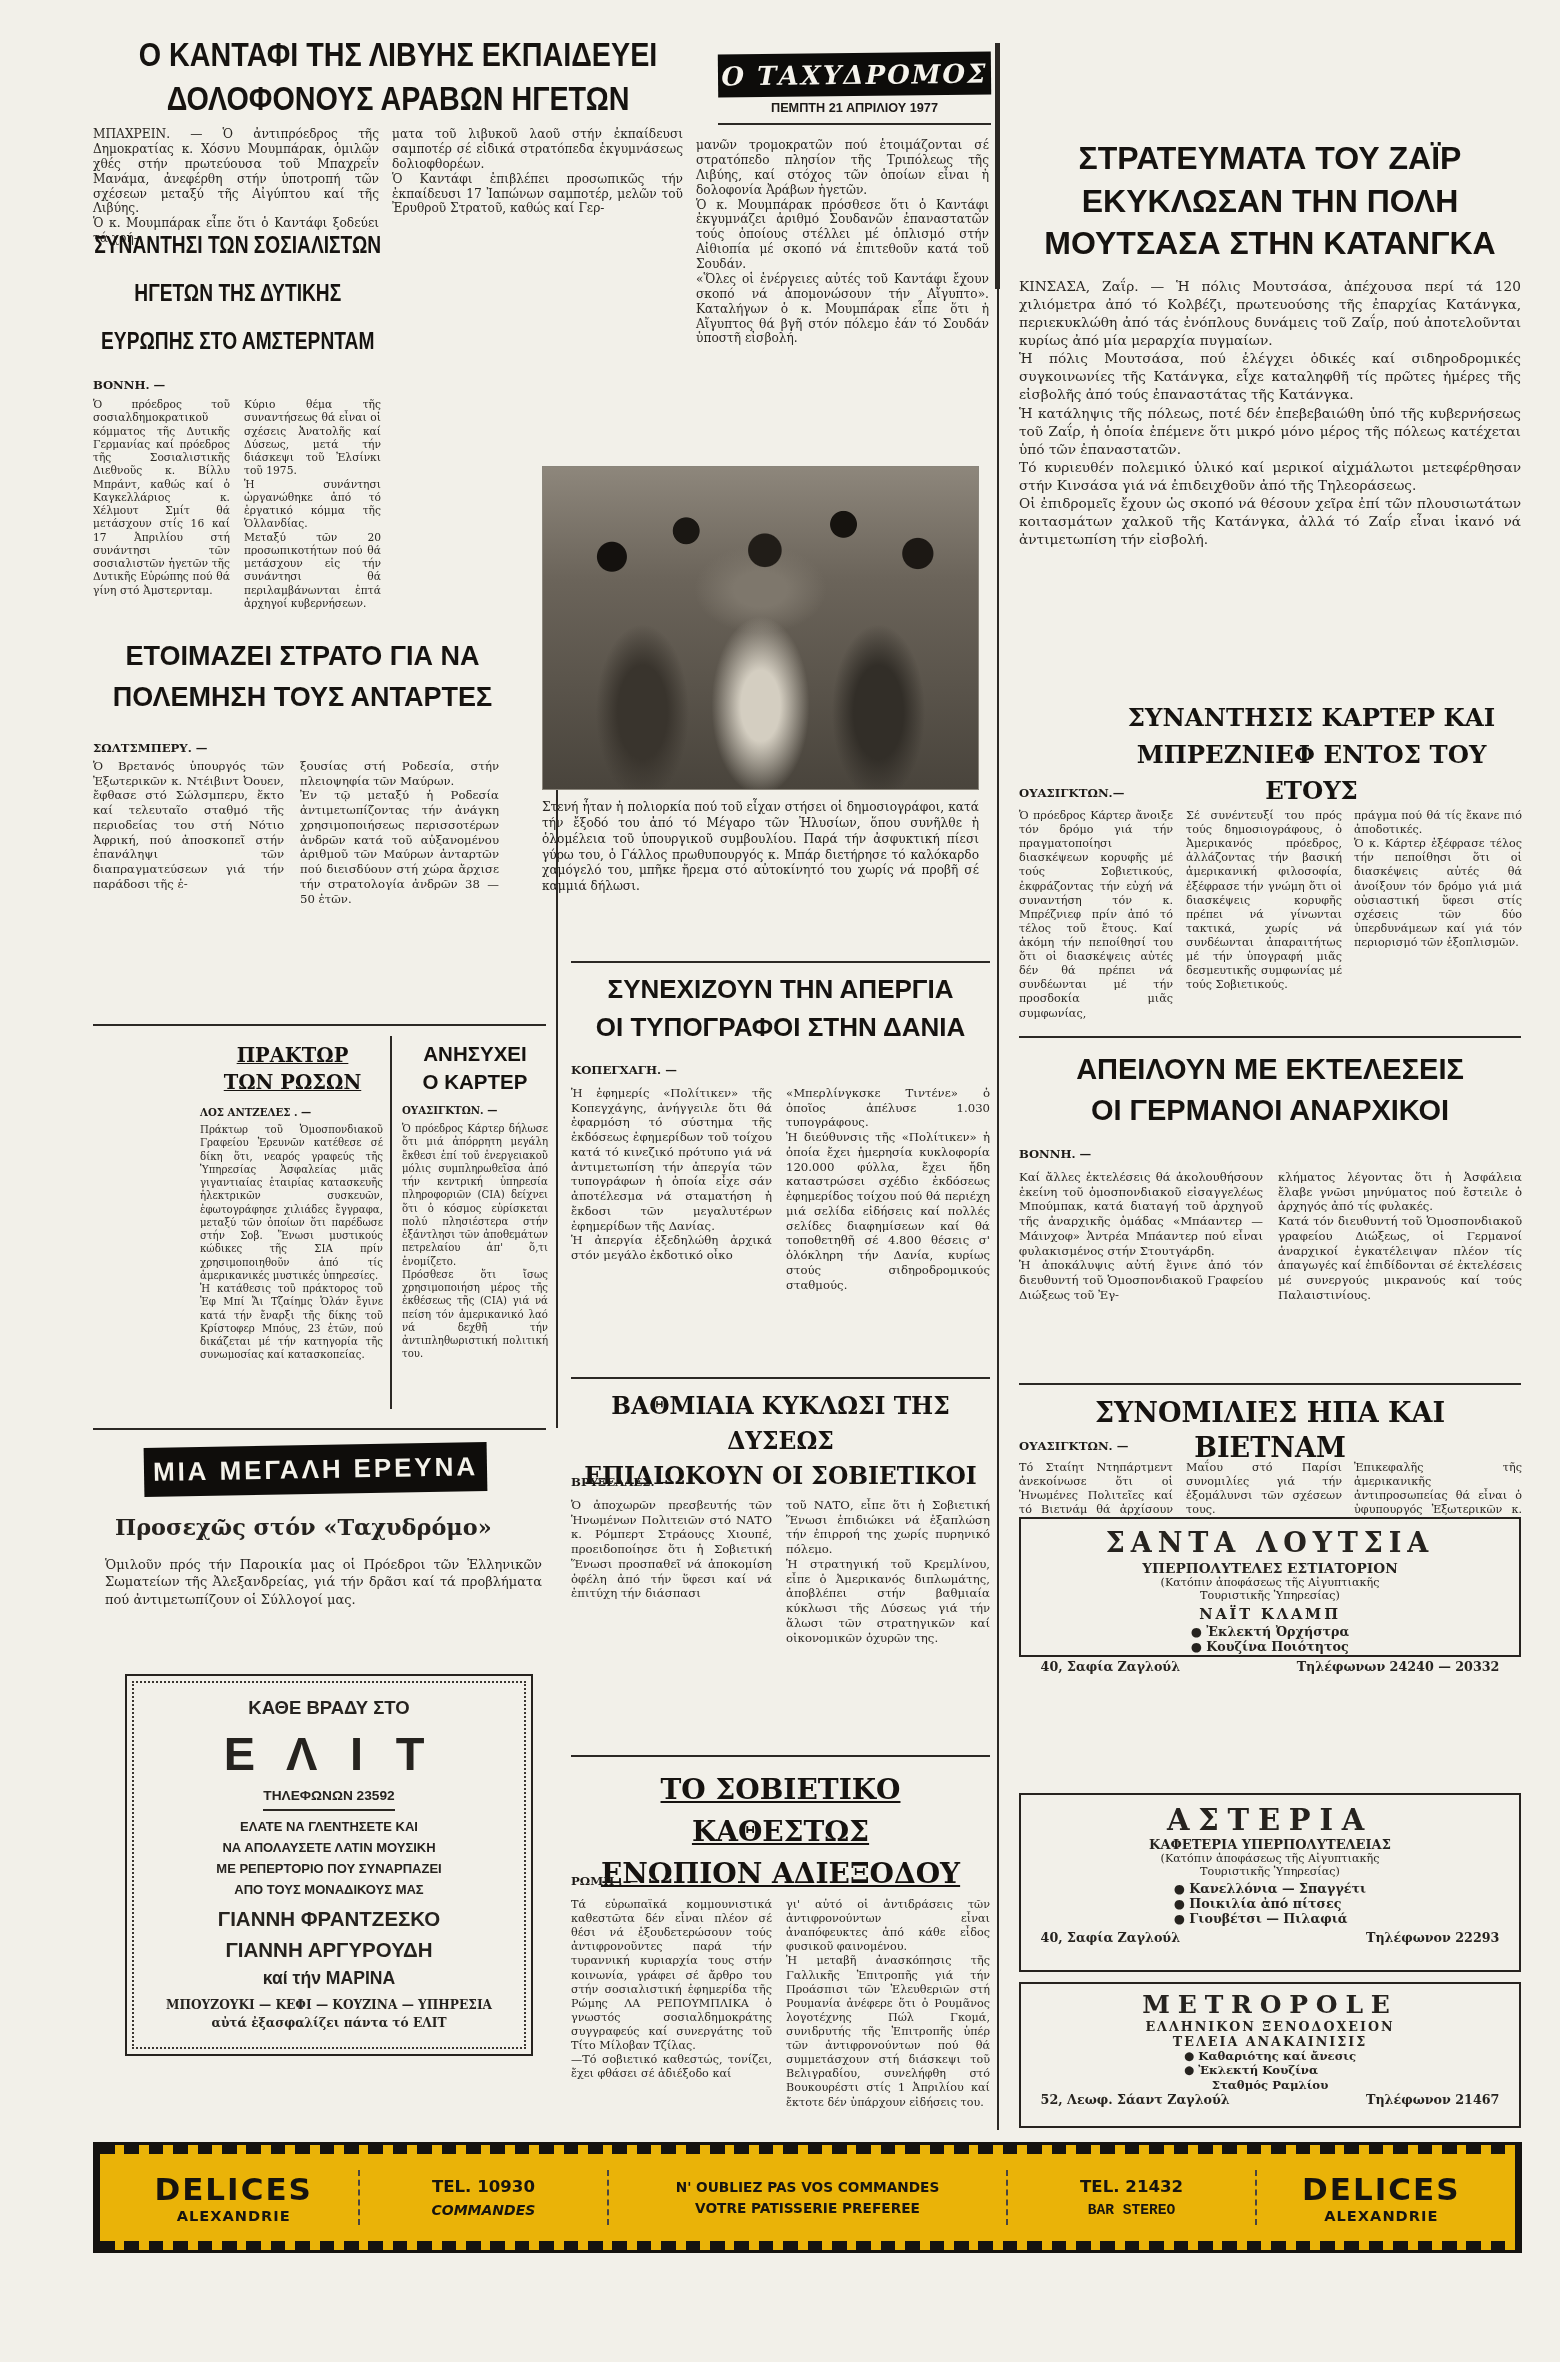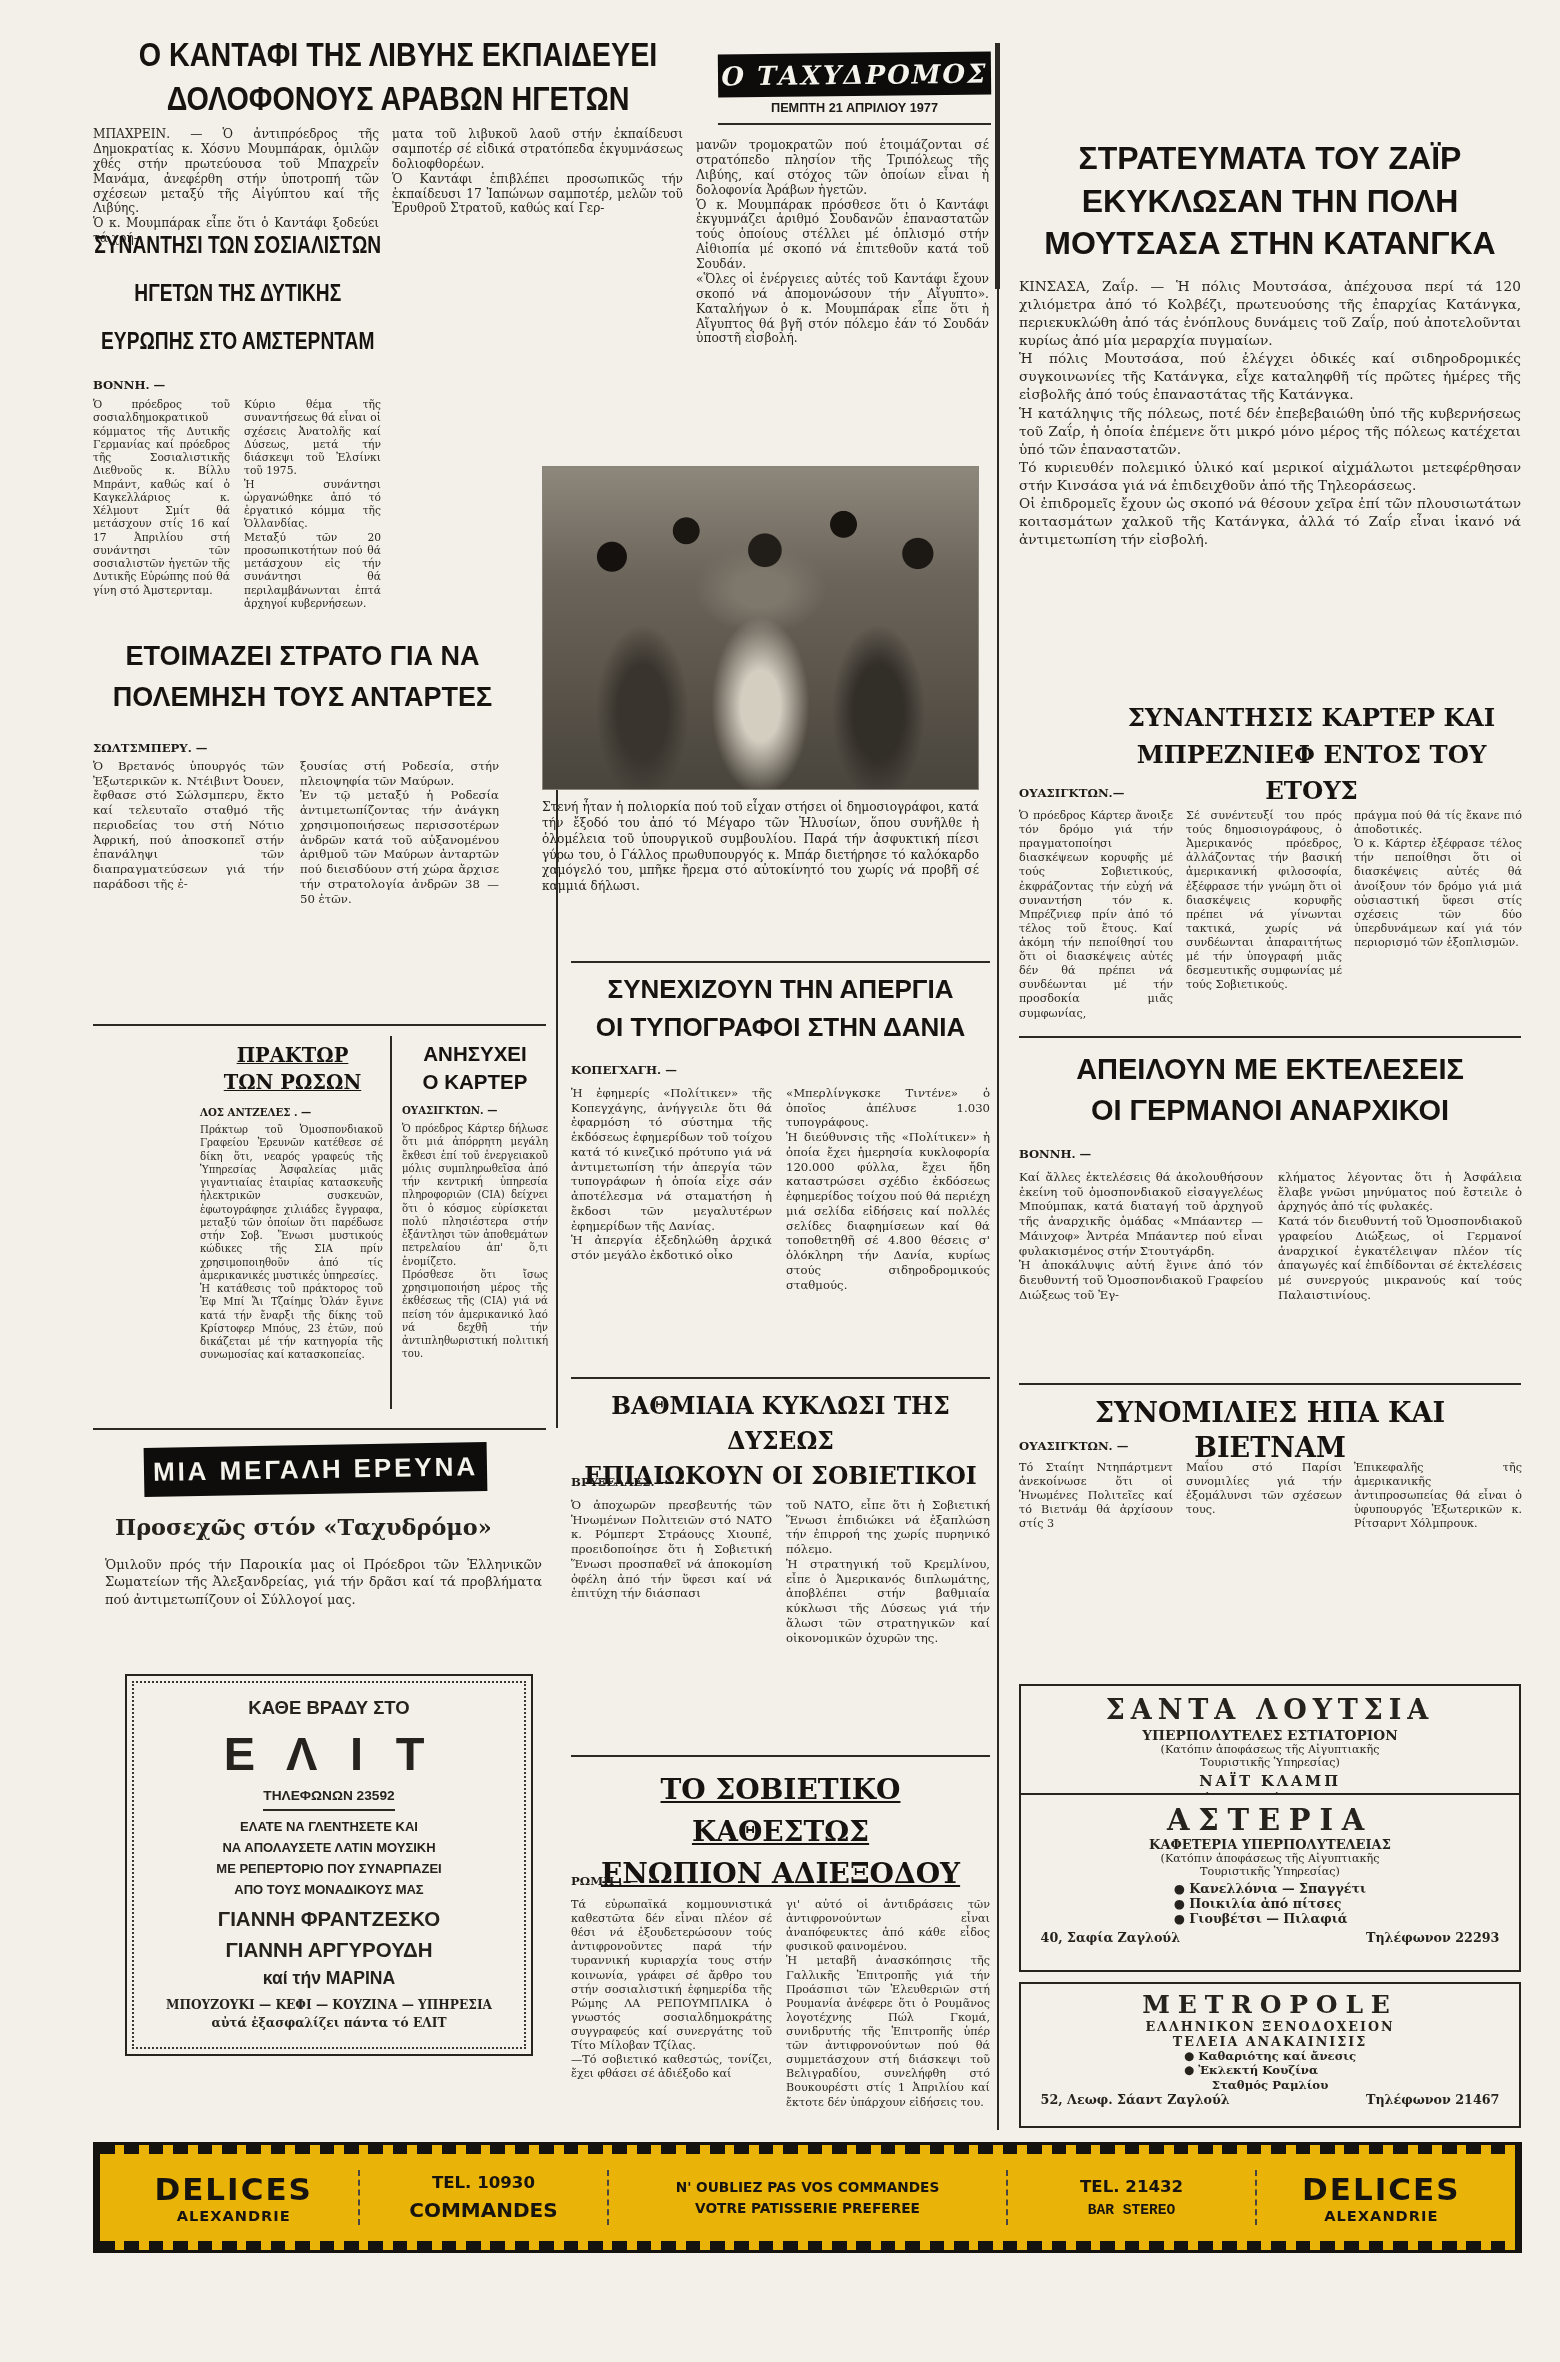--- a/index.html
+++ b/index.html
@@ -185,21 +185,21 @@
 ΜΕ ΡΕΠΕΡΤΟΡΙΟ ΠΟΥ ΣΥΝΑΡΠΑΖΕΙ
 ΑΠΟ ΤΟΥΣ ΜΟΝΑΔΙΚΟΥΣ ΜΑΣ</div>
       <div style="font-family:'Liberation Sans',sans-serif;font-weight:bold;font-size:20.5px;">ΓΙΑΝΝΗ ΦΡΑΝΤΖΕΣΚΟ</div>
       <div style="font-family:'Liberation Sans',sans-serif;font-weight:bold;font-size:20.5px;">ΓΙΑΝΝΗ ΑΡΓΥΡΟΥΔΗ</div>
       <div style="font-family:'Liberation Sans',sans-serif;font-weight:bold;font-size:17.6px;">καί τήν ΜΑΡΙΝΑ</div>
       <div class="pre" style="font-size:12.2px;font-weight:bold;line-height:1.5;">ΜΠΟΥΖΟΥΚΙ — ΚΕΦΙ — ΚΟΥΖΙΝΑ — ΥΠΗΡΕΣΙΑ
 αὐτά ἐξασφαλίζει πάντα τό ΕΛΙΤ</div>
     </div>
   </div>
 
-  <div class="abs adbox dbl" style="left:1019px;top:1684px;width:502px;height:187px;padding:7.8px 5.9px;">
+  <div class="abs adbox dbl" style="left:1019px;top:1517px;width:502px;height:140px;padding:7.8px 5.9px;">
     <div style="font-size:27px;font-weight:bold;letter-spacing:5.9px;">ΣΑΝΤΑ ΛΟΥΤΣΙΑ</div>
     <div style="font-size:13.7px;font-weight:bold;margin-top:2px;">ΥΠΕΡΠΟΛΥΤΕΛΕΣ ΕΣΤΙΑΤΟΡΙΟΝ</div>
     <div class="pre" style="font-size:11.2px;line-height:1.2;">(Κατόπιν ἀποφάσεως τῆς Αἰγυπτιακῆς
 Τουριστικῆς Ὑπηρεσίας)</div>
     <div style="font-size:14.6px;font-weight:bold;letter-spacing:2.9px;margin-top:2px;">ΝΑΪΤ ΚΛΑΜΠ</div>
     <div style="display:inline-block;text-align:left;margin-top:2px;">
       <div class="bullet-line">● <span>Ἐκλεκτή Ὀρχήστρα</span></div>
       <div class="bullet-line">● <span>Κουζίνα Ποιότητος</span></div>
     </div>
     <div class="addr-row" style="margin-top:3.9px;">
@@ -243,21 +243,21 @@
     <div class="edge-top"></div>
     <div class="edge-bot"></div>
     <div class="delices-row">
       <div class="del-sec">
         <div style="font-size:31px;letter-spacing:2px;">DELICES</div>
         <div style="font-size:14.6px;letter-spacing:1px;">ALEXANDRIE</div>
       </div>
       <div class="del-sep"></div>
       <div class="del-sec">
         <div style="font-size:16.6px;">TEL. 10930</div>
-        <div style="font-size:20px;margin-top:5.9px;">COMMANDES</div>
+        <div style="font-size:14px;margin-top:5.9px;font-style:italic;">COMMANDES</div>
       </div>
       <div class="del-sep"></div>
       <div class="del-sec" style="flex:1.6;">
         <div style="font-size:13.7px;">N' OUBLIEZ PAS VOS COMMANDES</div>
         <div style="font-size:13.7px;margin-top:5.9px;">VOTRE PATISSERIE PREFEREE</div>
       </div>
       <div class="del-sep"></div>
       <div class="del-sec">
         <div style="font-size:16.6px;">TEL. 21432</div>
         <div style="font-size:14.6px;margin-top:5.9px;font-family:Liberation Mono, monospace;">BAR STEREO</div>

